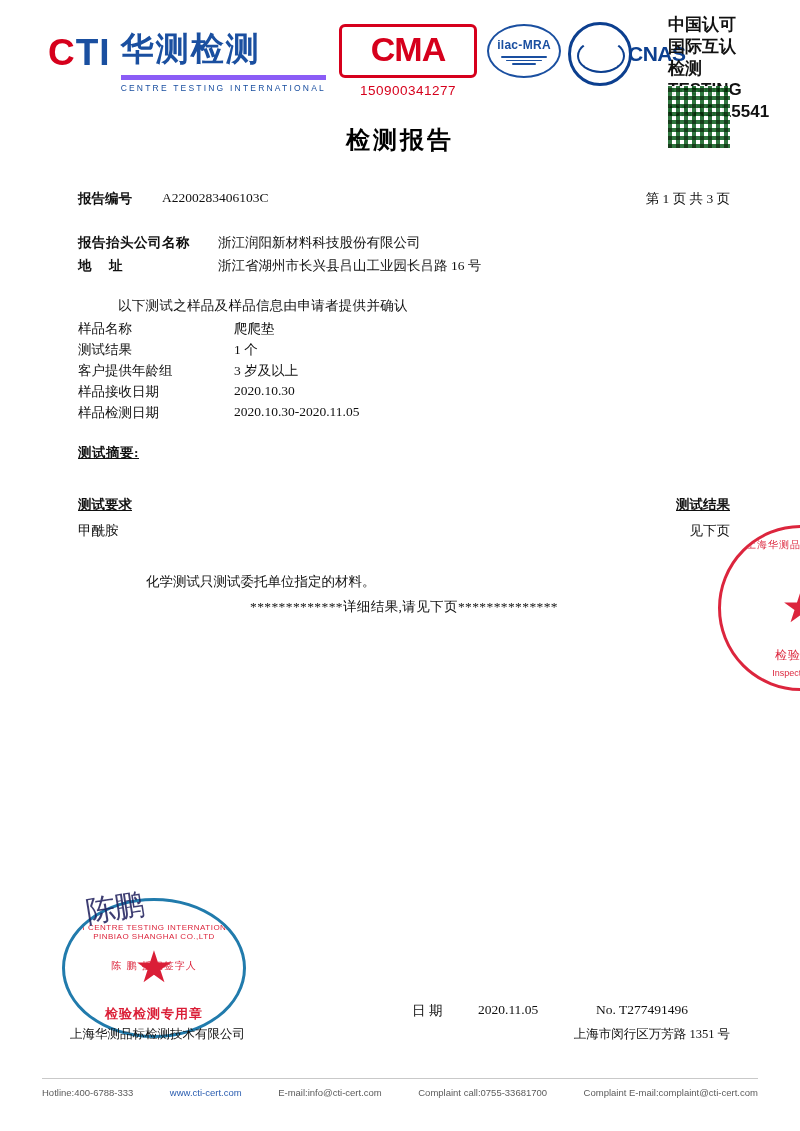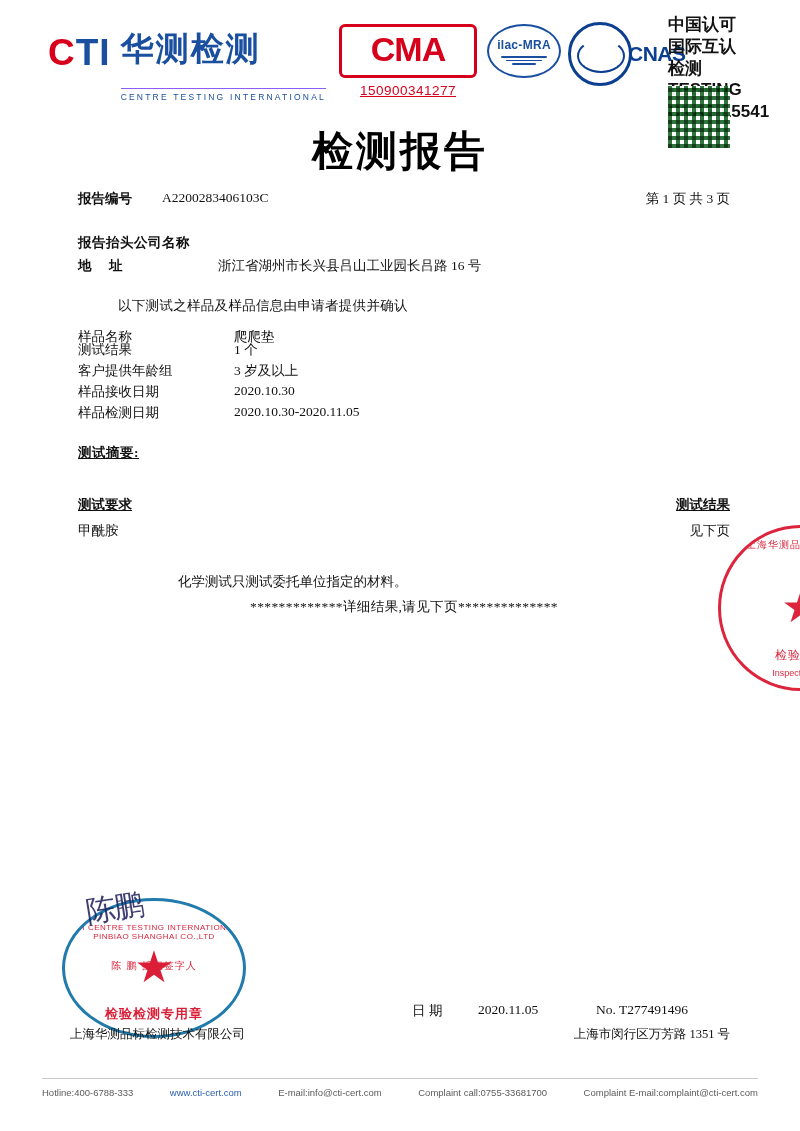--- a/index.html
+++ b/index.html
@@ -54,22 +54,22 @@
     font-size: 33px;
     color: #1a4fa0;
     letter-spacing: 2px;
     line-height: 1.05;
   }
   .cti-cn-bottom {
     font-family: "Liberation Sans", sans-serif;
     font-size: 8.5px;
     color: #1a4fa0;
     letter-spacing: 2.2px;
-    margin-top: 21px;
-    border-top: 1px solid #8b5cf6;
+    margin-top: 8px;
+    border-top: 5px solid #8b5cf6;
     padding-top: 3px;
   }
 
   .cma-block {
     position: absolute;
     left: 338px; top: 24px;
     width: 140px;
     text-align: center;
   }
   .cma-box {
@@ -87,21 +87,20 @@
     color: #d6001c;
     line-height: 44px;
     letter-spacing: -1px;
   }
   .cma-num {
     font-family: "Liberation Sans", sans-serif;
     font-size: 13.5px;
     color: #d6001c;
     letter-spacing: 0.5px;
     margin-top: 5px;
-    text-decoration: underline;
   }
 
   .ilac-block {
     position: absolute;
     left: 487px; top: 24px;
     width: 72px;
     height: 54px;
   }
   .ilac-ellipse {
     width: 70px; height: 50px;
@@ -185,21 +184,21 @@
   }
 
   
   .doc-title {
     position: absolute;
     left: 0; top: 124px;
     width: 800px;
     text-align: center;
     font-family: "DejaVu Sans", sans-serif;
     font-weight: bold;
-    font-size: 41px;
+    font-size: 24px;
     letter-spacing: 3px;
     color: #000;
   }
 
   
   .rowline {
     position: absolute;
     font-size: 13.5px;
   }
   .label-b { font-weight: bold; }
@@ -210,21 +209,21 @@
 
   .company-label { left: 78px; top: 234px; font-weight: bold; letter-spacing: 0.5px; text-align: center;}
   .company-value { left: 218px; top: 234px; }
   .addr-label   { left: 78px; top: 257px; font-weight: bold; letter-spacing: 7px;}
   .addr-value   { left: 218px; top: 257px; }
 
   .decl { left: 78px; top: 297px; font-weight: normal; letter-spacing: 0.3px; margin-left: 40px; }
 
   .f-label { left: 78px; }
   .f-value { left: 234px; }
-  .r1 { top: 320px; margin-top: 8px; }
+  .r1 { top: 320px; }
   .r2 { top: 341px; }
   .r3 { top: 362px; }
   .r4 { top: 383px; }
   .r5 { top: 404px; }
 
   .summary-title {
     left: 78px; top: 444px;
     font-weight: bold;
     text-decoration: underline;
     letter-spacing: 0.5px;
@@ -235,21 +234,21 @@
     text-decoration: underline;
   }
   .res-head {
     right: 70px; top: 496px;
     font-weight: bold;
     text-decoration: underline;
   }
   .req-item { left: 78px; top: 522px; }
   .res-item { right: 70px; top: 522px; }
 
-  .note-chem { left: 178px; top: 573px; }
+  .note-chem { left: 146px; top: 573px; }
   .note-stars { left: 250px; top: 598px; letter-spacing: 0.4px;}
 
   
   .stamp-right {
     position: absolute;
     left: 718px; top: 525px;
     width: 160px; height: 160px;
     border-radius: 50%;
     border: 3px solid #d6001c;
     opacity: 0.85;
@@ -409,20 +408,21 @@
     <div class="qr"></div>
   </div>
 
   <div class="doc-title">检测报告</div>
 
   <div class="rowline report-no-label label-b">报告编号</div>
   <div class="rowline report-no-value">A2200283406103C</div>
   <div class="rowline page-of">第 1 页 共 3 页</div>
 
   <div class="rowline company-label">报告抬头公司名称</div>
+  <div class="rowline company-value">浙江润阳新材料科技股份有限公司</div>
   <div class="rowline addr-label">地        址</div>
   <div class="rowline addr-value">浙江省湖州市长兴县吕山工业园长吕路 16 号</div>
 
   <div class="rowline decl">以下测试之样品及样品信息由申请者提供并确认</div>
 
   <div class="rowline f-label r1">样品名称</div>
   <div class="rowline f-value r1">爬爬垫</div>
 
   <div class="rowline f-label r2">测试结果</div>
   <div class="rowline f-value r2">1 个</div>

